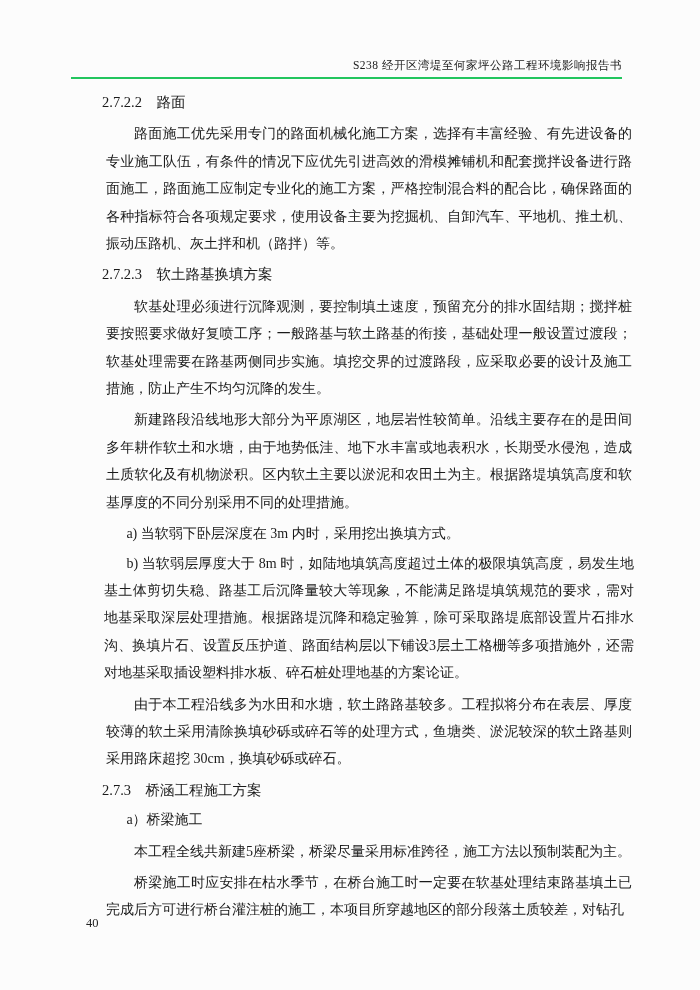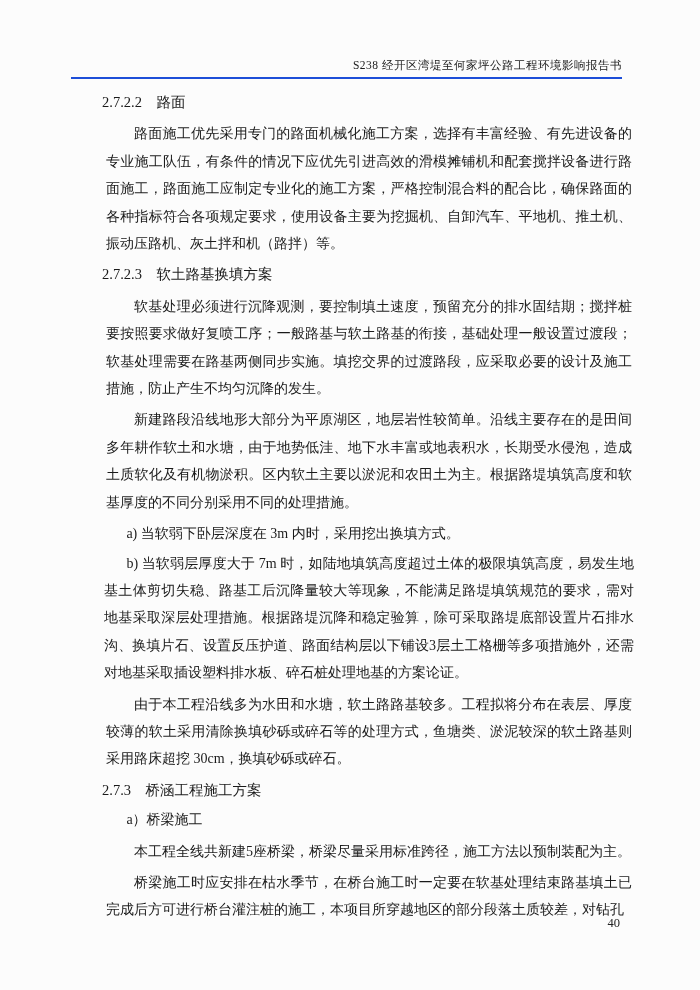--- a/index.html
+++ b/index.html
@@ -22,21 +22,21 @@
   }
   .page-header {
     position: absolute;
     top: 58px;
     left: 71px;
     right: 78px;
     text-align: right;
     font-size: 11.5px;
     letter-spacing: 0.5px;
     padding-bottom: 4px;
-    border-bottom: 2px solid #1d4ed8;
+    border-bottom: 2px solid #22c55e;
   }
   .content {
     position: absolute;
     top: 89px;
     left: 102px;
     width: 534px;
     font-size: 14px;
     line-height: 27.4px;
     text-align: justify;
   }
@@ -52,21 +52,21 @@
   }
   .content .doc-list-item {
     margin: 2px;
     text-indent: 1.6em;
   }
   .page-footer {
     position: absolute;
     top: 916px;
     left: 86px;
     width: 534px;
-    text-align: right;
+    text-align: left;
     font-size: 12.5px;
     color: #222;
   }
 </style>
 </head>
 <body>
 
 <div class="page">
 
   <div class="page-header">
@@ -74,21 +74,21 @@
   </div>
 
   <div class="content">
     <h3 class="doc-heading">2.7.2.2　路面</h3>
     <p class="doc-para">路面施工优先采用专门的路面机械化施工方案，选择有丰富经验、有先进设备的专业施工队伍，有条件的情况下应优先引进高效的滑模摊铺机和配套搅拌设备进行路面施工，路面施工应制定专业化的施工方案，严格控制混合料的配合比，确保路面的各种指标符合各项规定要求，使用设备主要为挖掘机、自卸汽车、平地机、推土机、振动压路机、灰土拌和机（路拌）等。</p>
 
     <h3 class="doc-heading">2.7.2.3　软土路基换填方案</h3>
     <p class="doc-para">软基处理必须进行沉降观测，要控制填土速度，预留充分的排水固结期；搅拌桩要按照要求做好复喷工序；一般路基与软土路基的衔接，基础处理一般设置过渡段；软基处理需要在路基两侧同步实施。填挖交界的过渡路段，应采取必要的设计及施工措施，防止产生不均匀沉降的发生。</p>
     <p class="doc-para">新建路段沿线地形大部分为平原湖区，地层岩性较简单。沿线主要存在的是田间多年耕作软土和水塘，由于地势低洼、地下水丰富或地表积水，长期受水侵泡，造成土质软化及有机物淤积。区内软土主要以淤泥和农田土为主。根据路堤填筑高度和软基厚度的不同分别采用不同的处理措施。</p>
     <p class="doc-list-item">a) 当软弱下卧层深度在 3m 内时，采用挖出换填方式。</p>
-    <p class="doc-list-item">b) 当软弱层厚度大于 7m 时，如陆地填筑高度超过土体的极限填筑高度，易发生地基土体剪切失稳、路基工后沉降量较大等现象，不能满足路堤填筑规范的要求，需对地基采取深层处理措施。根据路堤沉降和稳定验算，除可采取路堤底部设置片石排水沟、换填片石、设置反压护道、路面结构层以下铺设3层土工格栅等多项措施外，还需对地基采取插设塑料排水板、碎石桩处理地基的方案论证。</p>
+    <p class="doc-list-item">b) 当软弱层厚度大于 8m 时，如陆地填筑高度超过土体的极限填筑高度，易发生地基土体剪切失稳、路基工后沉降量较大等现象，不能满足路堤填筑规范的要求，需对地基采取深层处理措施。根据路堤沉降和稳定验算，除可采取路堤底部设置片石排水沟、换填片石、设置反压护道、路面结构层以下铺设3层土工格栅等多项措施外，还需对地基采取插设塑料排水板、碎石桩处理地基的方案论证。</p>
     <p class="doc-para">由于本工程沿线多为水田和水塘，软土路路基较多。工程拟将分布在表层、厚度较薄的软土采用清除换填砂砾或碎石等的处理方式，鱼塘类、淤泥较深的软土路基则采用路床超挖 30cm，换填砂砾或碎石。</p>
 
     <h3 class="doc-heading">2.7.3　桥涵工程施工方案</h3>
     <p class="doc-list-item">a）桥梁施工</p>
     <p class="doc-para">本工程全线共新建5座桥梁，桥梁尽量采用标准跨径，施工方法以预制装配为主。</p>
     <p class="doc-para">桥梁施工时应安排在枯水季节，在桥台施工时一定要在软基处理结束路基填土已完成后方可进行桥台灌注桩的施工，本项目所穿越地区的部分段落土质较差，对钻孔</p>
   </div>
 
   <div class="page-footer">
     <span>40</span>

